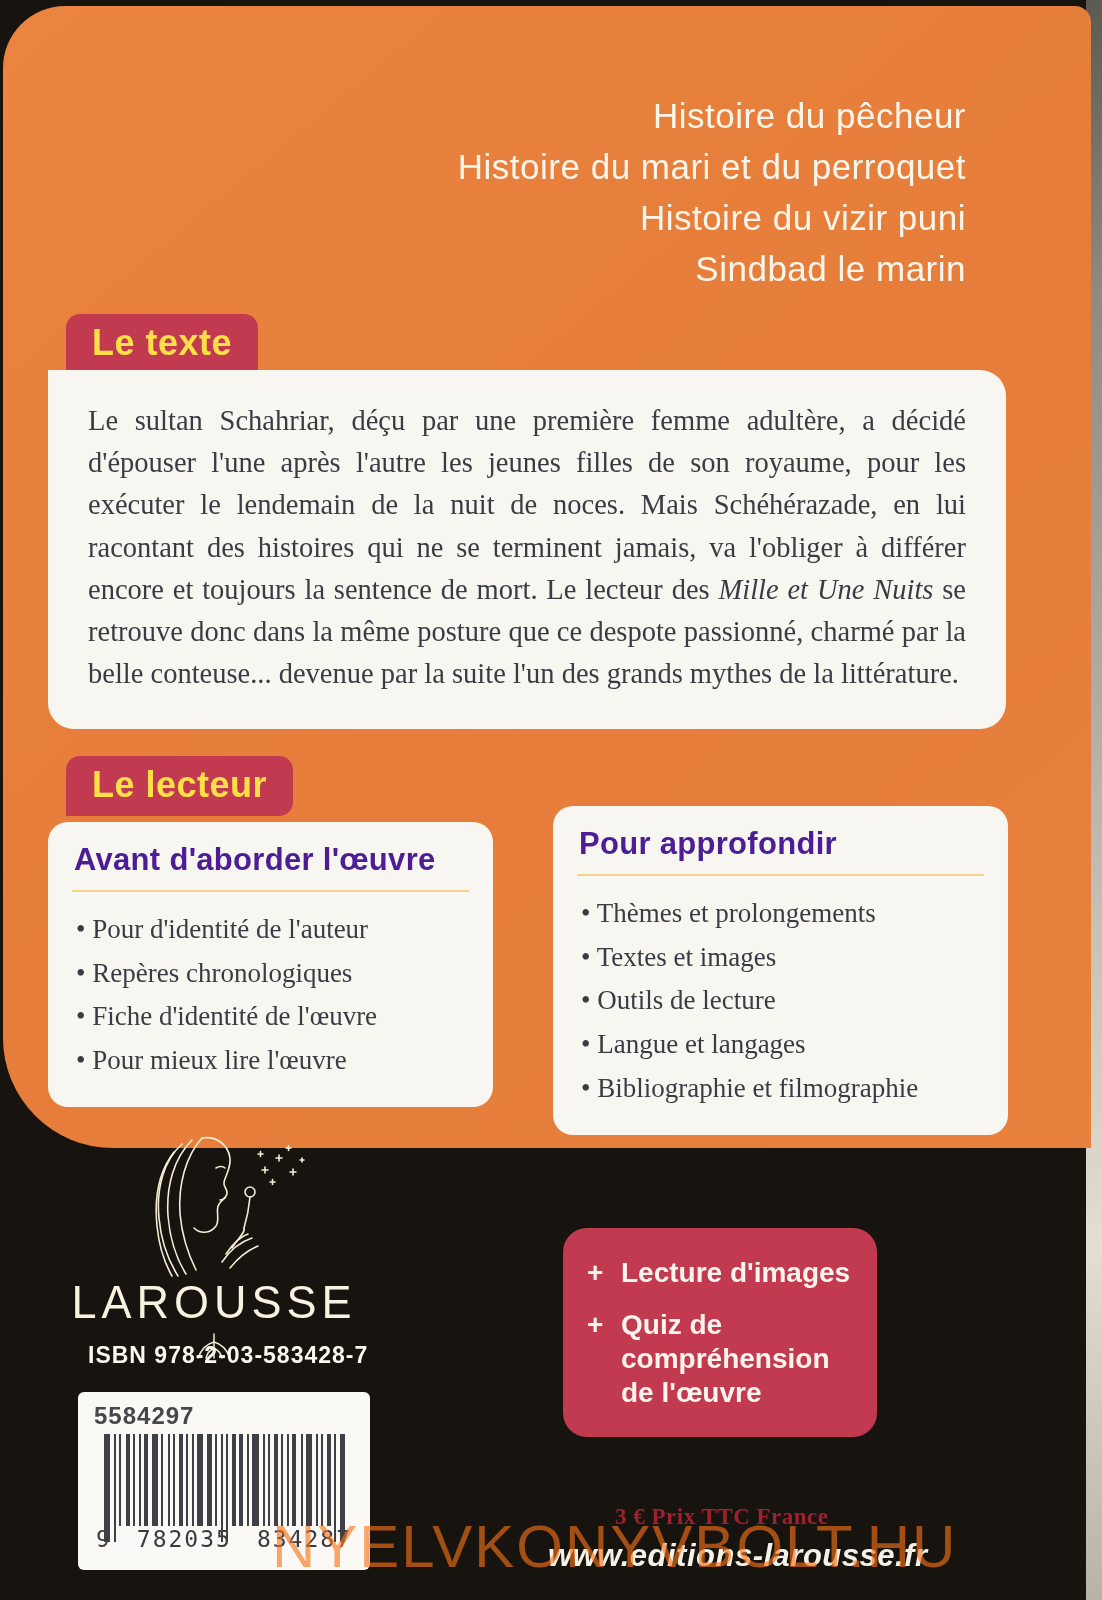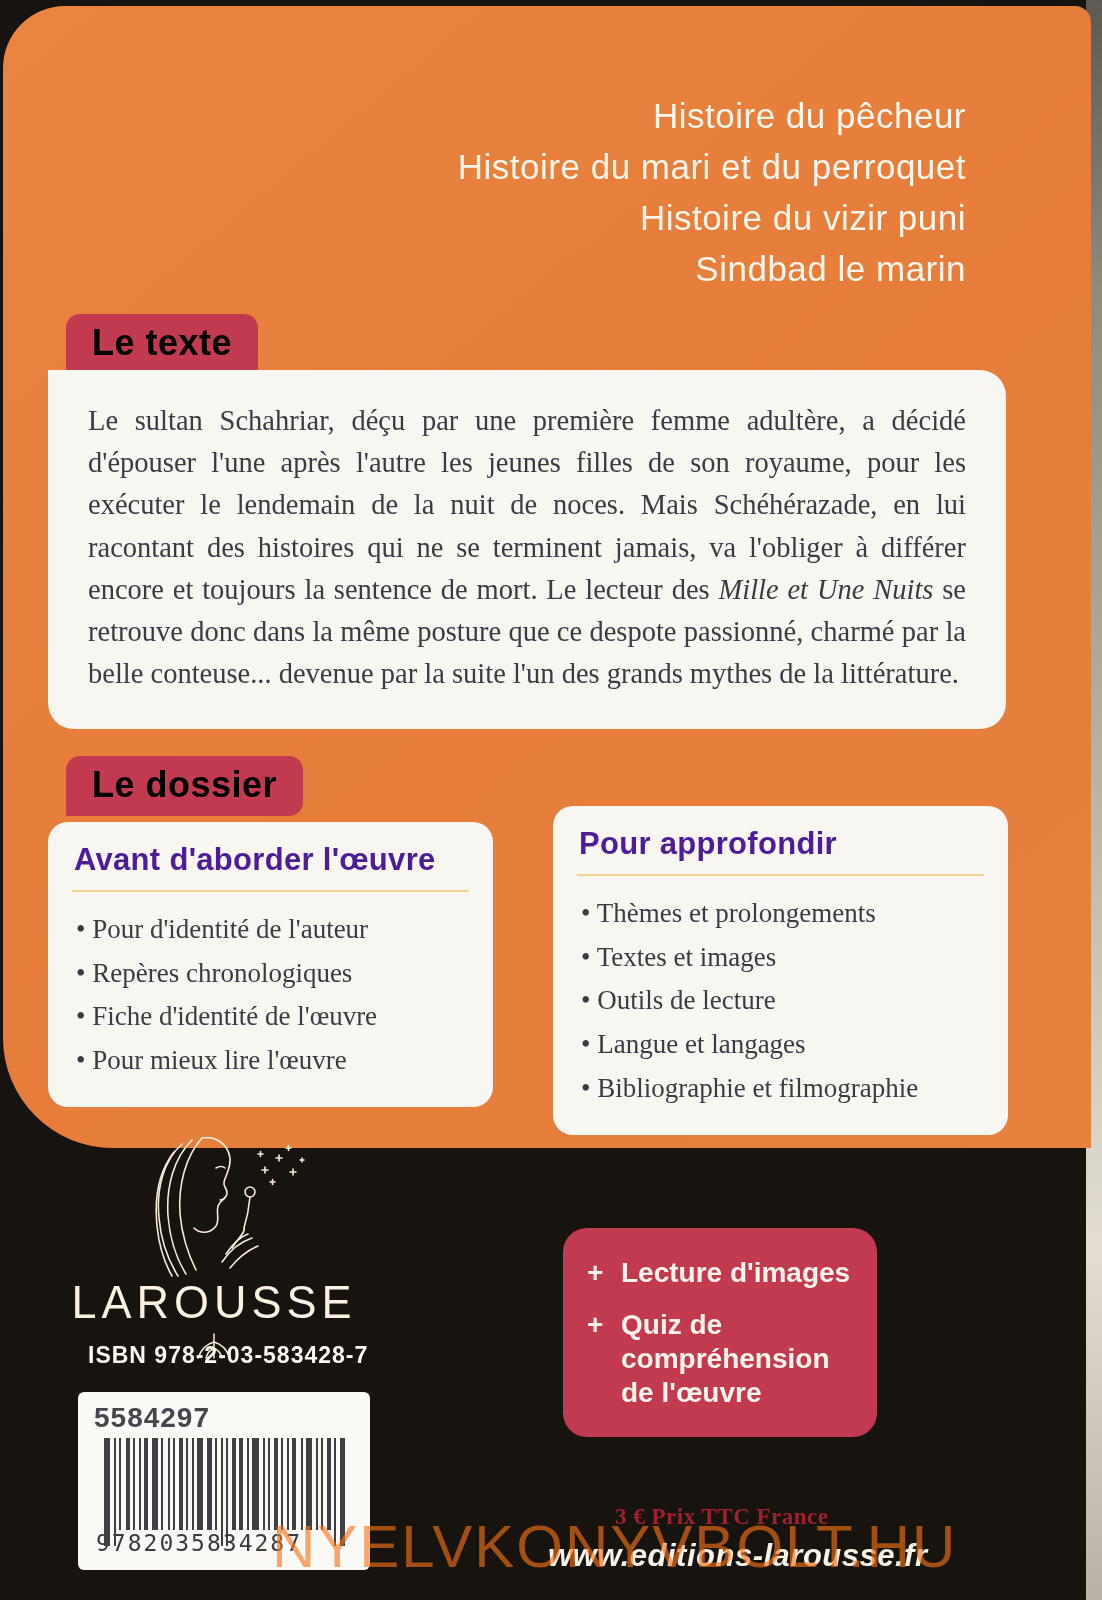--- a/index.html
+++ b/index.html
@@ -13,21 +13,21 @@
   
   .cover{position:absolute;left:3px;top:6px;width:1088px;height:1142px;
     background:linear-gradient(140deg,#ea8440 0%,#e67d3a 55%,#e8813e 100%);
     border-radius:62px 16px 0 110px;}
 
   
   .story-list{position:absolute;top:84px;right:125px;text-align:right;
     font-size:35px;line-height:51px;color:#fbf6ec;letter-spacing:.5px;}
 
   
-  .badge{position:absolute;background:#c23a50;color:#000000;
+  .badge{position:absolute;background:#c23a50;color:#fde047;
     font-size:36px;font-weight:bold;letter-spacing:.5px;
     padding:8px 26px 10px;border-radius:14px 14px 0 0;}
   .badge-texte{left:63px;top:308px;}
   .badge-dossier{left:63px;top:750px;border-radius:14px 14px 14px 0;}
 
   
   .synopsis-box{position:absolute;left:45px;top:364px;width:958px;box-sizing:border-box;
     background:#f8f6f1;border-radius:0 26px 26px 26px;padding:30px 40px 34px;
     font-family:"Liberation Serif",serif;font-size:28.5px;line-height:1.48;
     color:#3b3b43;text-align:justify;}
@@ -49,25 +49,25 @@
   .logo svg{display:block;margin:0 auto;}
   .logo-name{font-size:45px;letter-spacing:5px;font-weight:normal;
     color:#f9f2e0;margin-top:-4px;transform:scaleY(1.04);}
 
   .isbn{position:absolute;left:85px;top:1336px;font-size:23px;font-weight:bold;
     letter-spacing:1px;color:#fcf8f0;}
 
   
   .barcode-box{position:absolute;left:75px;top:1386px;width:292px;height:178px;
     box-sizing:border-box;background:#fbf9f5;border-radius:6px;padding:10px 16px;}
-  .sku{font-size:28px;font-weight:bold;color:#46464e;letter-spacing:1px;}
+  .sku{font-size:24px;font-weight:bold;color:#46464e;letter-spacing:1px;}
   .bars{position:relative;height:108px;margin-top:4px;}
   .bar{position:absolute;top:0;height:92px;background:#3f3f46;}
   .bar.tall{height:108px;}
-  .ean{display:flex;justify-content:flex-start;margin-top:-16px;padding:0 2px;
+  .ean{display:flex;justify-content:space-between;margin-top:-16px;padding:0 2px;
     font-family:"DejaVu Sans Mono",monospace;font-size:23px;color:#3b3b42;letter-spacing:2px;}
 
   
   .extras-box{position:absolute;left:560px;top:1222px;width:314px;box-sizing:border-box;
     background:#c23a50;border-radius:24px;padding:28px 24px 26px;}
   .extra-item{display:flex;gap:12px;margin-bottom:18px;color:#fdf4ee;
     font-size:28px;line-height:1.22;font-weight:bold;}
   .extra-item:last-child{margin-bottom:0;}
   .plus{flex:0 0 22px;}
 
@@ -92,21 +92,21 @@
       <div>Histoire du vizir puni</div>
       <div>Sindbad le marin</div>
     </div>
 
     <div class="badge badge-texte">Le texte</div>
 
     <div class="synopsis-box">
       <span>Le sultan Schahriar, déçu par une première femme adultère, a décidé d'épouser l'une après l'autre les jeunes filles de son royaume, pour les exécuter le lendemain de la nuit de noces. Mais Schéhérazade, en lui racontant des histoires qui ne se terminent jamais, va l'obliger à différer encore et toujours la sentence de mort. Le lecteur des </span><span class="it">Mille et Une Nuits</span><span> se retrouve donc dans la même posture que ce despote passionné, charmé par la belle conteuse... devenue par la suite l'un des grands mythes de la littérature.</span>
     </div>
 
-    <div class="badge badge-dossier">Le dossier</div>
+    <div class="badge badge-dossier">Le lecteur</div>
 
     <div class="dossier-box dossier-left">
       <div class="dossier-heading">Avant d'aborder l'œuvre</div>
       <ul class="dossier-list">
         <li>Pour d'identité de l'auteur</li>
         <li>Repères chronologiques</li>
         <li>Fiche d'identité de l'œuvre</li>
         <li>Pour mieux lire l'œuvre</li>
       </ul>
     </div>

